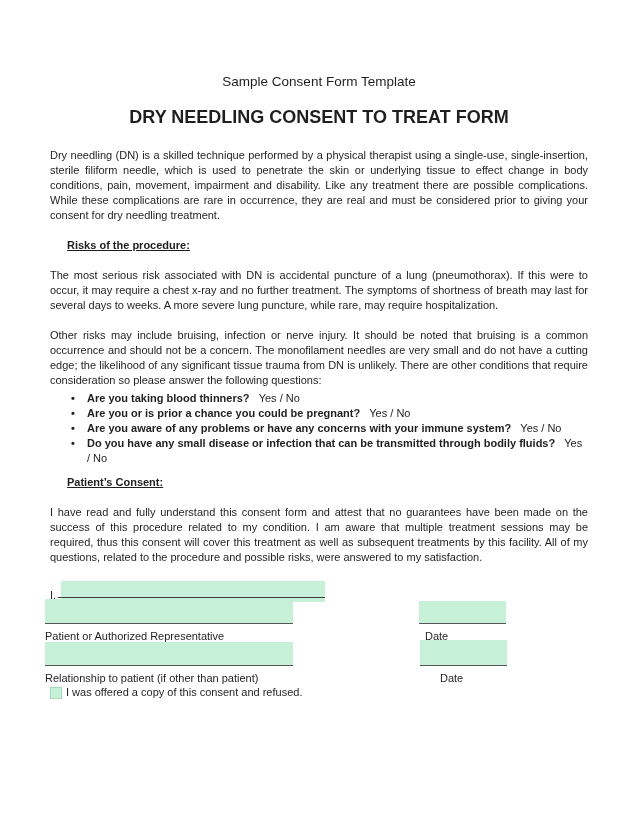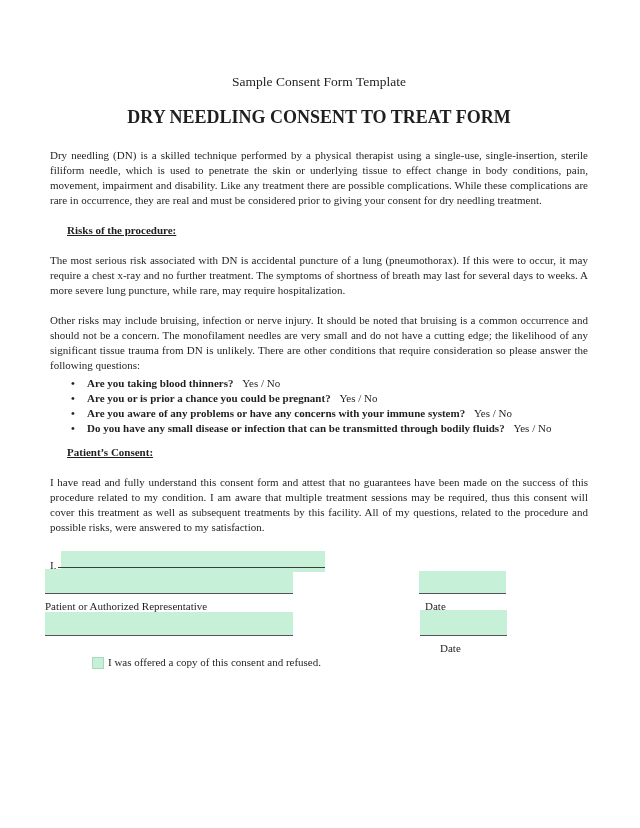--- a/index.html
+++ b/index.html
@@ -4,21 +4,21 @@
 <style>
   :root { --field: #c6f1d8; --ink: #1f1f1f; --rule: #3d3d3d; }
   html, body { margin:0; padding:0; background:#ffffff; }
   body { width:640px; height:828px; overflow:hidden; }
   .page {
     position:relative;
     width:640px; height:828px;
     box-sizing:border-box;
     background:#ffffff;
     padding:74px 52px 0 50px;
-    font-family:Liberation Serif, serif;
+    font-family:Liberation Sans, sans-serif;
     color:var(--ink);
     font-size:11px;
     line-height:15px;
   }
   .subtitle {
     text-align:center;
     font-size:13.5px;
     line-height:16px;
     margin:0 0 17px 0;
   }
@@ -88,21 +88,20 @@
   .lbl-date-1 { position:absolute; left:375px; top:49px; }
   .sig-field-2 { left:-5px; top:62px;  width:248px; height:23px; }
   .lbl-relationship { position:absolute; left:-5px; top:91px; }
   .date-field-2 { left:370px; top:60px; width:87px; height:25px; }
   .lbl-date-2 { position:absolute; left:390px; top:91px; }
   .refused-row {
     position:absolute;
     left:0; top:105px;
     display:flex;
     align-items:center;
-    margin-left:42px;
   }
   .checkbox {
     width:10px; height:10px;
     background:var(--field);
     border:1px solid #a9d8bd;
     margin-right:4px;
     flex:0 0 auto;
   }
 </style>
 </head>
@@ -156,20 +155,21 @@
         </span>
     </div>
 
     <div class="field sig-field-1"></div>
     <div class="lbl-patient">Patient or Authorized Representative</div>
 
     <div class="field date-field-1"></div>
     <div class="lbl-date-1">Date</div>
 
     <div class="field sig-field-2"></div>
+    <div class="lbl-relationship">Relationship to patient (if other than patient)</div>
 
     <div class="field date-field-2"></div>
     <div class="lbl-date-2">Date</div>
 
     <div class="refused-row">
       <span class="checkbox"></span>
       <span>I was offered a copy of this consent and refused.</span>
     </div>
 
   </div>

